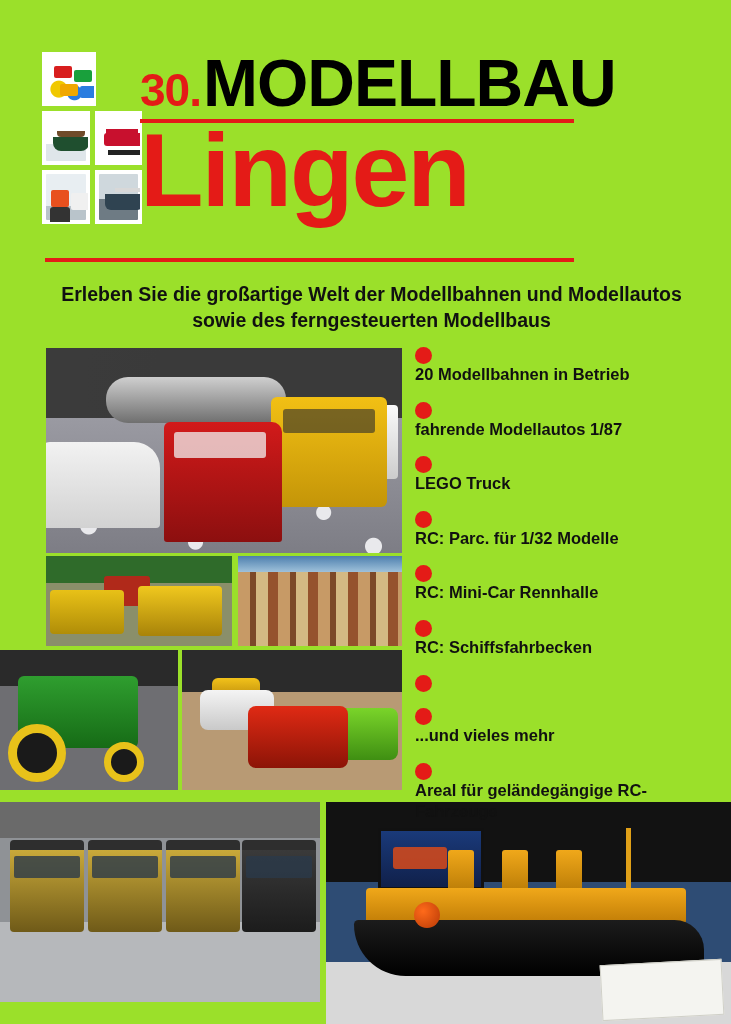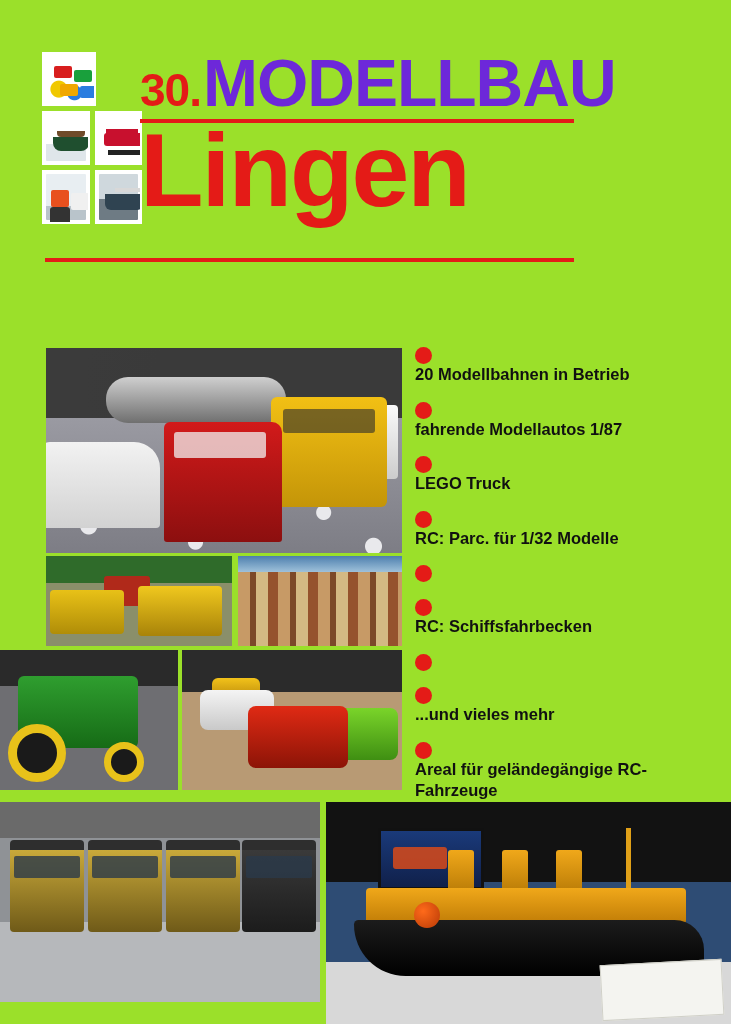--- a/index.html
+++ b/index.html
@@ -128,21 +128,21 @@
   .edition {
     font-size: 46px;
     font-weight: bold;
     color: #e41b17;
     letter-spacing: -1px;
     line-height: 1;
   }
   .main-title {
     font-size: 66px;
     font-weight: bold;
-    color: #6d28d9;
+    color: #000000;
     letter-spacing: -1px;
     line-height: 1;
     margin-left: 2px;
   }
   .rule {
     height: 4px;
     background: #e41b17;
     margin: 3px 0 0 0;
   }
   .rule.short {
@@ -434,20 +434,21 @@
         <span class="edition">30.</span>
         <span class="main-title">MODELLBAU</span>
       </div>
       <div class="rule short"></div>
       <div class="city">Lingen</div>
     </div>
 
     <div class="rule-bottom"></div>
   </div>
 
+  <div class="subtitle">Erleben Sie die großartige Welt der Modellbahnen und Modellautos sowie des ferngesteuerten Modellbaus</div>
 
   <div class="photo p-trucks">
     <div class="floor"></div>
     <div class="tank"></div>
     <div class="whitecar"></div>
     <div class="whitetruck"></div>
     <div class="yellowtruck"></div>
     <div class="redtruck"></div>
   </div>
 
@@ -505,20 +506,21 @@
     <div class="feature">
       <span class="bullet"></span>
       <span class="feature-text">LEGO Truck</span>
     </div>
     <div class="feature">
       <span class="bullet"></span>
       <span class="feature-text">RC: Parc. für 1/32 Modelle</span>
     </div>
     <div class="feature">
       <span class="bullet"></span>
+      <span class="feature-text">RC: Mini-Car Rennhalle</span>
     </div>
     <div class="feature">
       <span class="bullet"></span>
       <span class="feature-text">RC: Schiffsfahrbecken</span>
     </div>
     <div class="feature">
       <span class="bullet"></span>
     </div>
     <div class="feature">
       <span class="bullet"></span>

